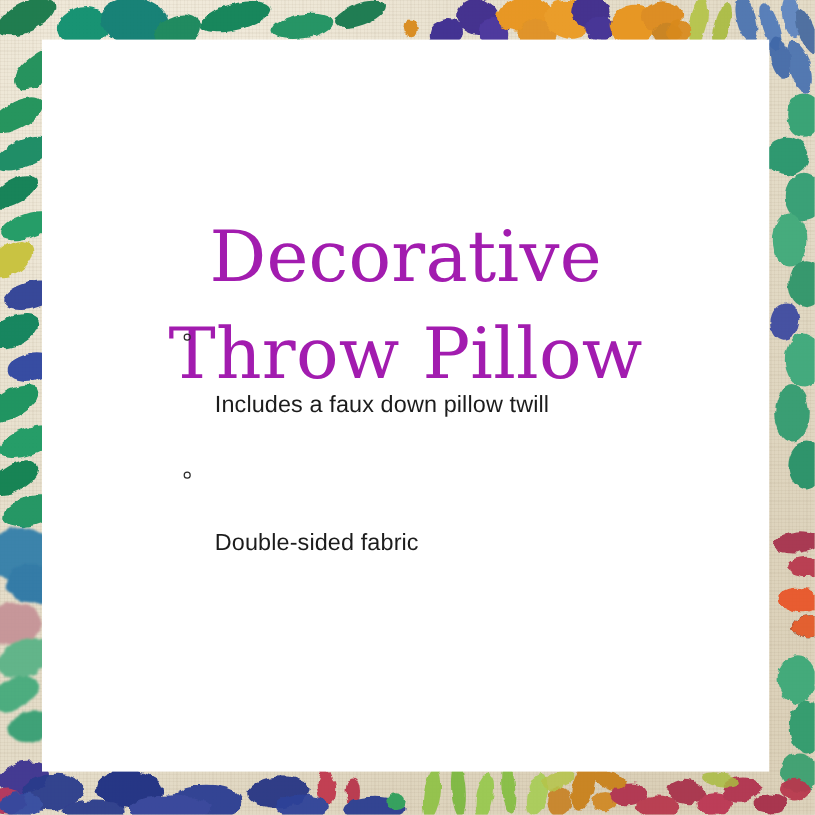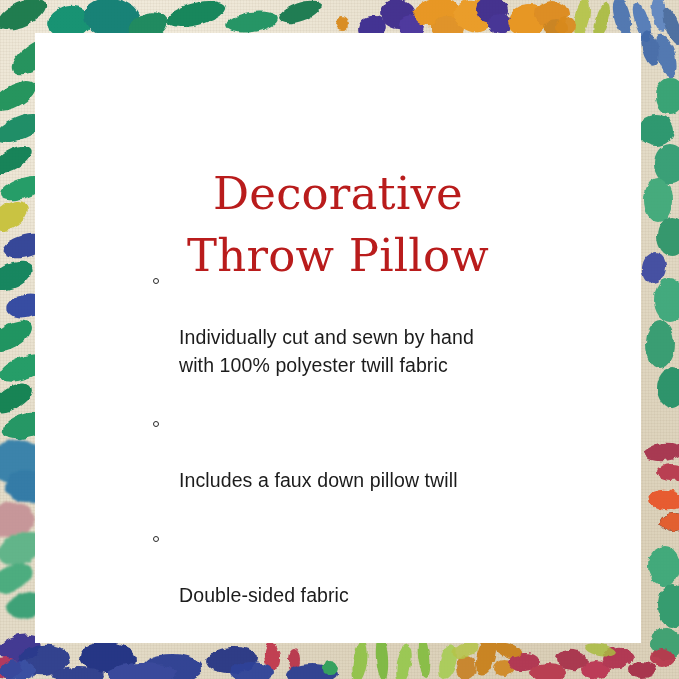--- a/index.html
+++ b/index.html
@@ -53,24 +53,24 @@
   }
 
   .card-title {
     position: absolute;
     left: 0;
     right: 0;
     top: 100px;
     text-align: center;
     font-family: "DejaVu Serif", "Liberation Serif", serif;
     font-weight: 400;
-    font-size: 45px;
+    font-size: 59px;
     line-height: 1.38;
     letter-spacing: 0.2px;
-    color: #b91c1c;
+    color: #a21caf;
     white-space: pre-line;
   }
 
   .feature-list {
     position: absolute;
     left: 112px;
     top: 236px;
     right: 30px;
     list-style: none;
     margin: 0;
@@ -261,25 +261,20 @@
   </svg>
 
   <div class="info-card">
 
     <h1 class="card-title">Decorative
 Throw Pillow</h1>
 
     <ul class="feature-list">
       <li class="feature-item">
         <span class="bullet-marker"></span>
-        <span>Individually cut and sewn by hand
-with 100% polyester twill fabric</span>
-      </li>
-      <li class="feature-item">
-        <span class="bullet-marker"></span>
         <span>Includes a faux down pillow twill</span>
       </li>
       <li class="feature-item">
         <span class="bullet-marker"></span>
         <span>Double-sided fabric</span>
       </li>
       <li class="feature-item">
         
         
       </li>

